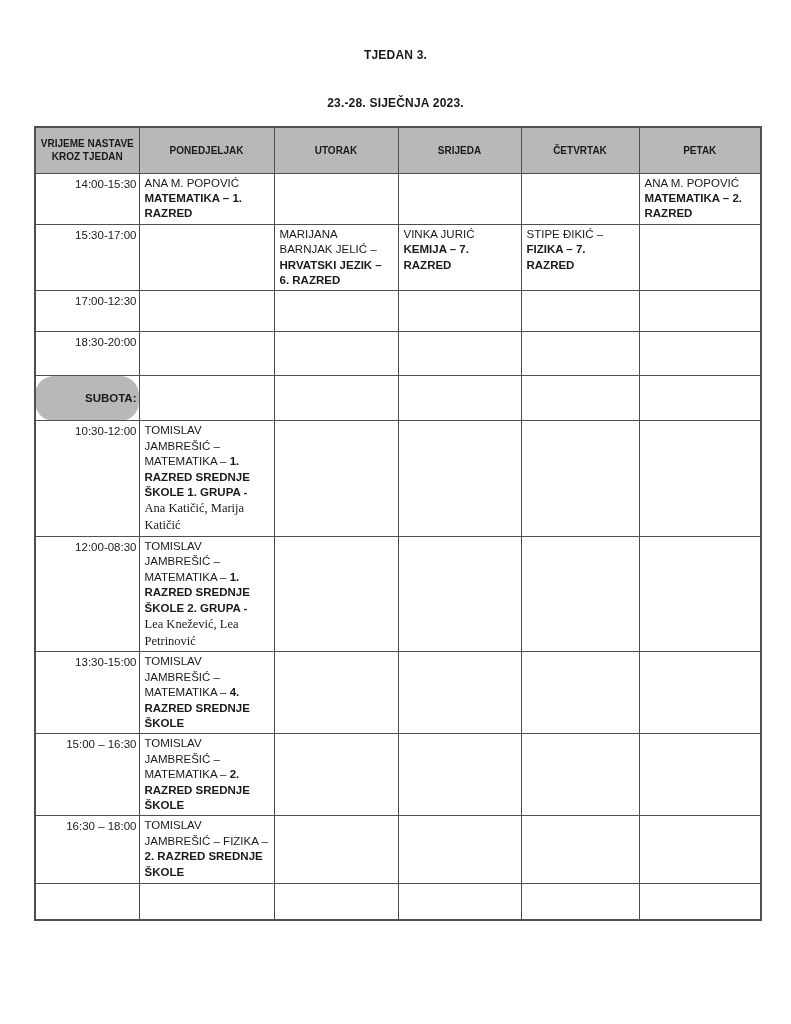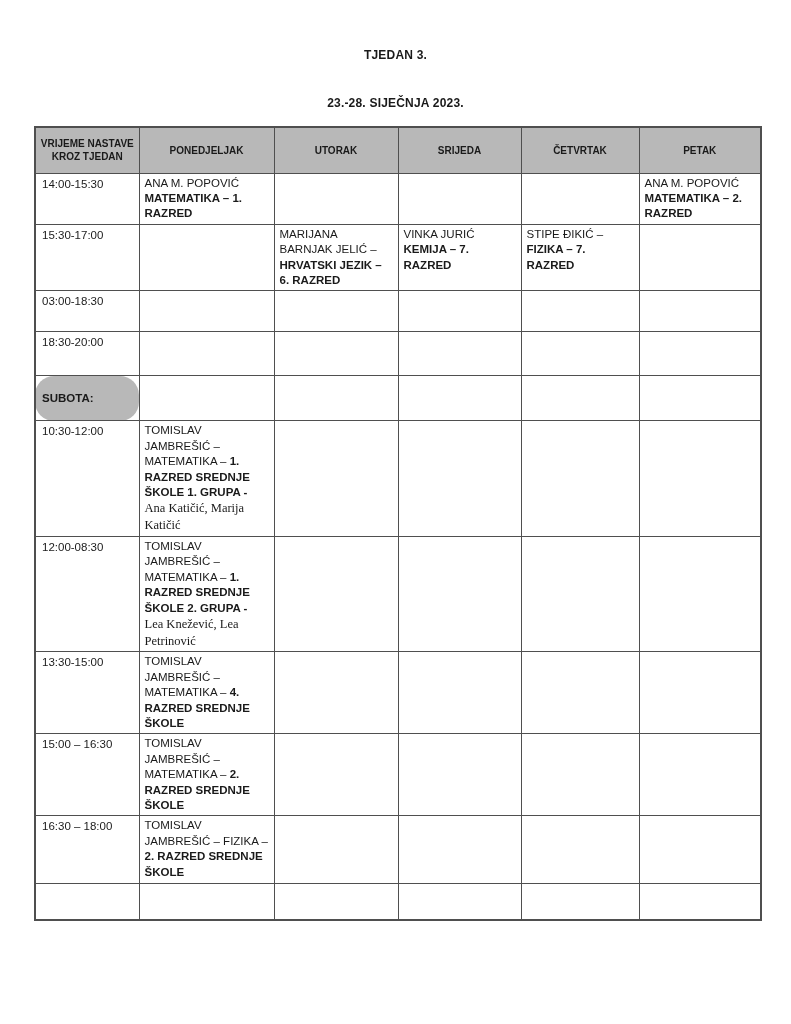--- a/index.html
+++ b/index.html
@@ -35,21 +35,21 @@
     background: var(--header-bg, #b8b8b8);
     font-size: 10px;
     font-weight: 700;
     text-align: center;
     vertical-align: middle;
     padding: 2px 3px;
     line-height: 1.35;
   }
   td.time {
     font-size: 11.5px;
-    text-align: left;
+    text-align: right;
     vertical-align: top;
     padding: 3px 2px 2px 6px;
     line-height: 1.3;
   }
   td.day {
     font-size: 11.5px;
     text-align: left;
     vertical-align: top;
     padding: 2px 5px;
     line-height: 1.34;
@@ -106,21 +106,21 @@
         </tr>
         <tr style="height: 65px; margin-top: 16px;">
           <td class="time">15:30-17:00</td>
           <td class="day"></td>
           <td class="day"><span class="seg regular">MARIJANA BARNJAK JELIĆ – </span><span class="seg bold">HRVATSKI JEZIK – 6. RAZRED</span></td>
           <td class="day"><span class="seg regular">VINKA JURIĆ </span><span class="seg bold">KEMIJA – 7. RAZRED</span></td>
           <td class="day"><span class="seg regular">STIPE ĐIKIĆ –</span><span class="seg bold">FIZIKA – 7. RAZRED</span></td>
           <td class="day"></td>
         </tr>
         <tr style="height: 41px;">
-          <td class="time">03:00-18:30</td>
+          <td class="time">17:00-12:30</td>
           <td class="day"></td>
           <td class="day"></td>
           <td class="day"></td>
           <td class="day"></td>
           <td class="day"></td>
         </tr>
         <tr style="height: 44px; margin-top: 25px;">
           <td class="time">18:30-20:00</td>
           <td class="day"></td>
           <td class="day"></td>

